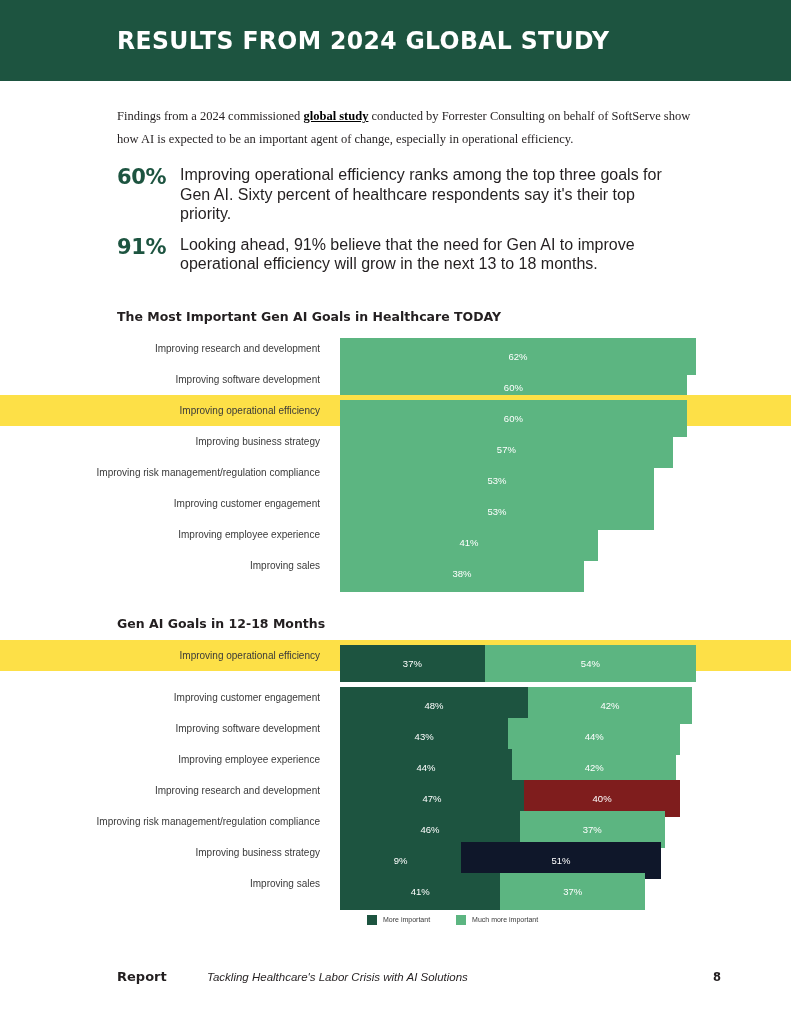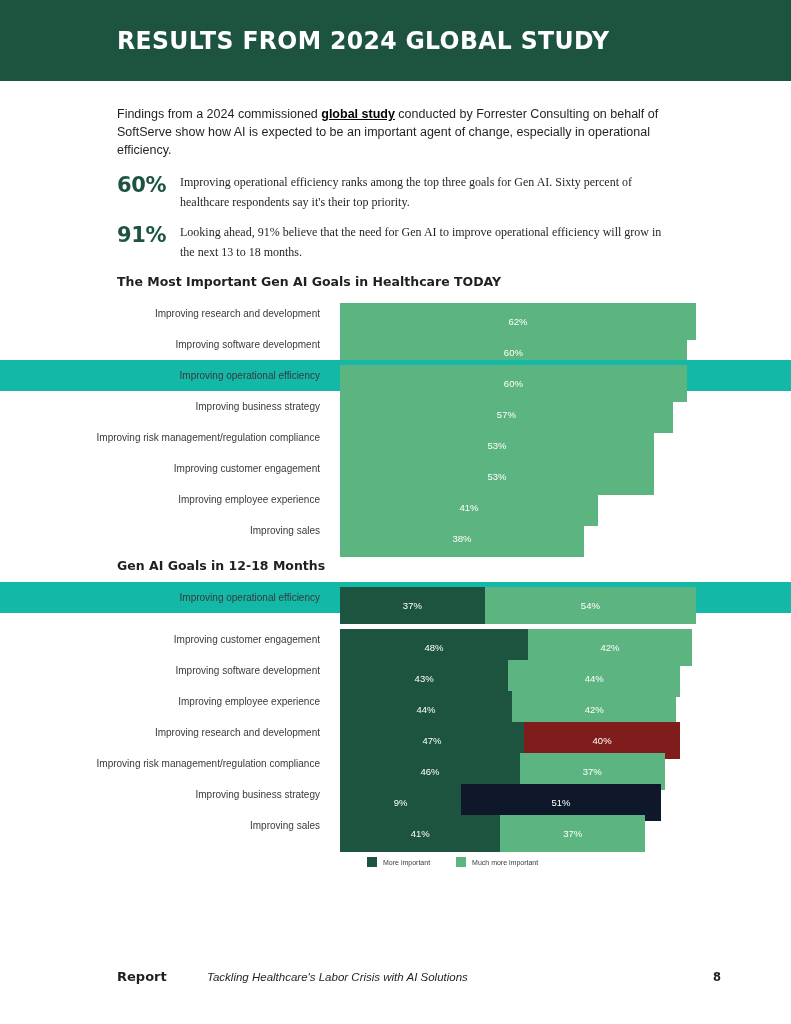--- a/index.html
+++ b/index.html
@@ -26,22 +26,23 @@
     font-family:"DejaVu Sans", sans-serif;
     transform:scaleX(0.94);
     transform-origin:left center;
   }
   
   .content{padding:0;}
   .intro{
     margin:24px 117px 0 117px;
     width:585px;
     font-size:12.5px;
-    line-height:18px;
-    color:#231f20;
+    line-height:23px;
+    color:#231f20;
+    font-family:Liberation Serif, serif;
   }
   .intro a.linklike{
     font-weight:bold;
     color:#000000;
     text-decoration:underline;
   }
   
   .stats{margin:14px 117px 0 117px;}
   .stat-row{
     display:flex;
@@ -53,42 +54,41 @@
     flex:0 0 63px;
     font-family:"DejaVu Sans", sans-serif;
     font-size:21px;
     font-weight:bold;
     color:#1d5440;
     line-height:22px;
     padding-top:1px;
     letter-spacing:-0.3px;
   }
   .stat-text{
-    font-size:12px;
+    font-size:16px;
     line-height:19.5px;
     width:555px;
-    font-family:Liberation Serif, serif;
-  }
-  
-  .chart-block{margin-top:12px;}
+  }
+  
+  .chart-block{margin-top:35px;}
   .chart-title{
     margin:0 0 9px 117px;
     font-size:12.5px;
     font-weight:bold;
     font-family:"DejaVu Sans", sans-serif;
     color:#231f20;
   }
   .bar-row{
     position:relative;
     height:31px;
     display:flex;
     align-items:center;
     width:791px;
   }
-  .bar-row.highlight{background:#14b8a6;align-items:center;}
+  .bar-row.highlight{background:#fde047;align-items:center;}
   .bar-label{
     width:340px;
     flex:0 0 340px;
     text-align:right;
     padding-right:20px;
     box-sizing:border-box;
     font-size:10px;
     color:#3a3a3a;
     line-height:13px;
     white-space:nowrap;

